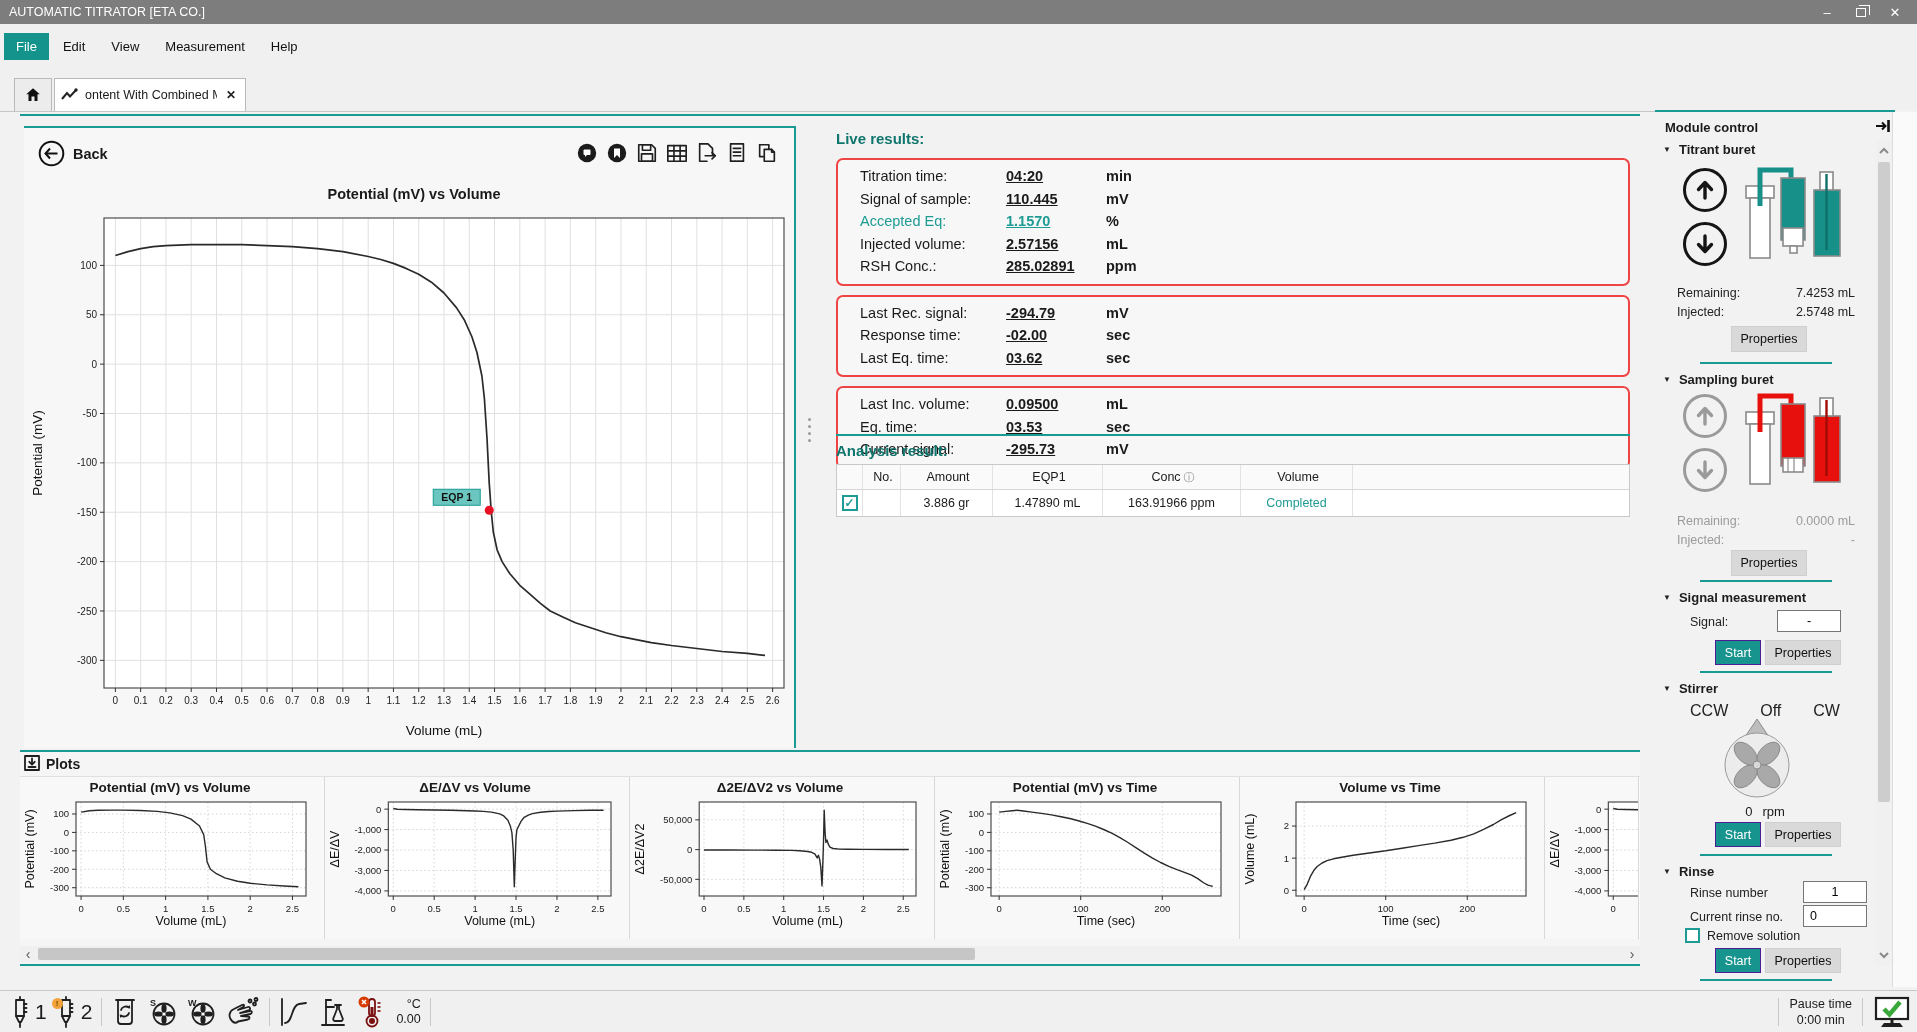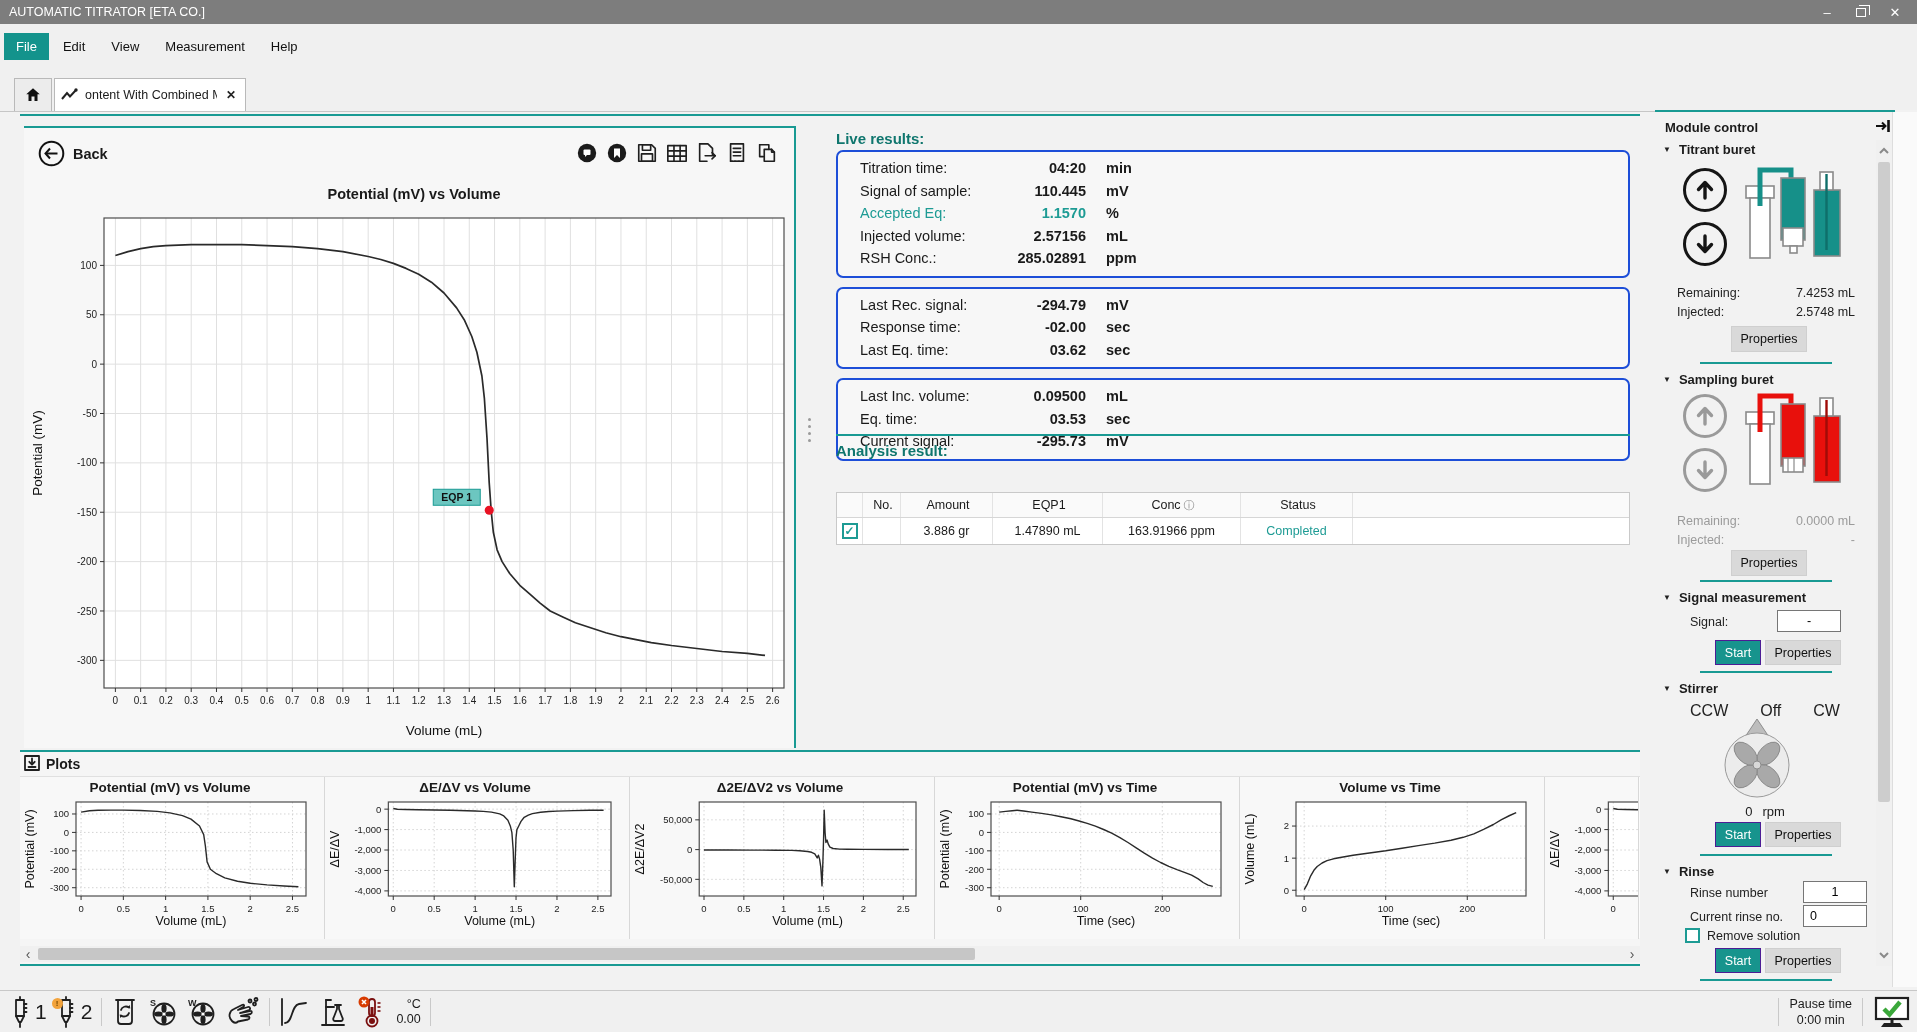--- a/index.html
+++ b/index.html
@@ -44,29 +44,29 @@
   font-size:14.5px;font-weight:bold;}
 #main-chart{position:absolute;left:4px;top:80px;}
 #splitter{position:absolute;left:806px;top:418px;width:6px;height:26px;display:flex;flex-direction:column;gap:4px;align-items:center;}
 #splitter i{width:3px;height:3px;border-radius:50%;background:#9a9a9a;}
 
 
 #results{position:absolute;left:836px;top:126px;width:794px;height:620px;}
 .section-title{font-size:15px;font-weight:bold;color:#0f766e;}
 #lr-title{position:absolute;left:0;top:4px;}
 #lr-groups{position:absolute;left:0;top:24px;width:794px;}
-.lr-box{border:2px solid #1d4ed8;border-radius:7px;margin-bottom:9px;padding:5px 0 6px 0;background:#f7f7f7;}
+.lr-box{border:2px solid #ef4444;border-radius:7px;margin-bottom:9px;padding:5px 0 6px 0;background:#f7f7f7;margin-top:8px;}
 .lr-row{display:flex;height:22.5px;align-items:center;font-size:14.5px;}
 .lr-label{width:168px;padding-left:22px;}
-.lr-value{width:80px;text-align:right;font-weight:bold;}
+.lr-value{width:80px;text-align:left;font-weight:bold;text-decoration:underline;}
 .lr-unit{padding-left:20px;font-weight:bold;}
 .lr-row.accent .lr-label,.lr-row.accent .lr-value{color:#1d9b94;}
 #analysis-hr{position:absolute;left:0;top:308px;width:794px;height:2px;background:#199a93;}
 #an-title{position:absolute;left:0;top:316px;}
-#analysis-table{position:absolute;left:0;top:338px;width:794px;border:1px solid #c9c9c9;background:#fff;font-size:12.5px;margin-top:28px;}
+#analysis-table{position:absolute;left:0;top:338px;width:794px;border:1px solid #c9c9c9;background:#fff;font-size:12.5px;}
 .at-header,.at-row{display:grid;grid-template-columns:26px 38px 92px 110px 138px 112px 1fr;}
 .at-header{background:#fafafa;border-bottom:1px solid #d6d6d6;height:25px;}
 .at-row{height:26px;}
 .at-c{display:flex;align-items:center;justify-content:center;border-right:1px solid #e3e3e3;height:100%;gap:3px;}
 .at-c:last-child{border-right:none;}
 .info-ic{color:#8a8a8a;font-size:11px;}
 .at-check{width:16px;height:16px;border:2px solid #1d9b94;background:#fff;display:flex;align-items:center;justify-content:center;
   color:#1d9b94;font-size:12px;font-weight:bold;line-height:1;}
 .at-status{color:#1d9b94;}
 
@@ -442,21 +442,21 @@
             <span></span>
             <span>EQP1</span>
           </div>
           <div class="at-c ">
             <span></span>
             <span>Conc</span>
             <span class="info-ic">ⓘ</span>
           </div>
           <div class="at-c ">
             <span></span>
-            <span>Status</span>
+            <span>Volume</span>
           </div>
           <div class="at-c ">
             <span></span>
           </div>
         </div>
       <div class="at-body">
           <div class="at-row">
             <div class="at-c">
               <div class="at-check">✓</div>
             </div>

